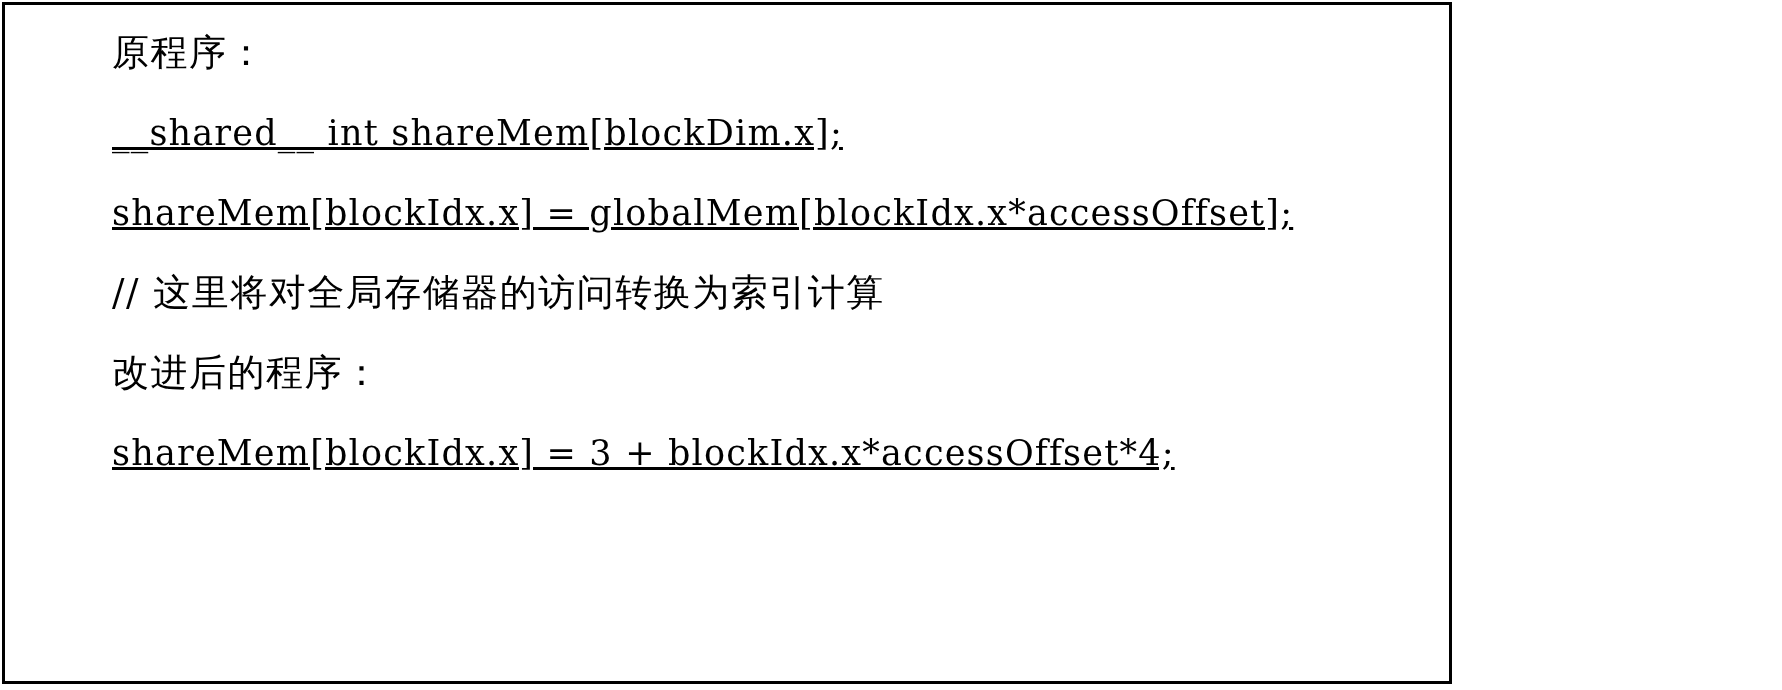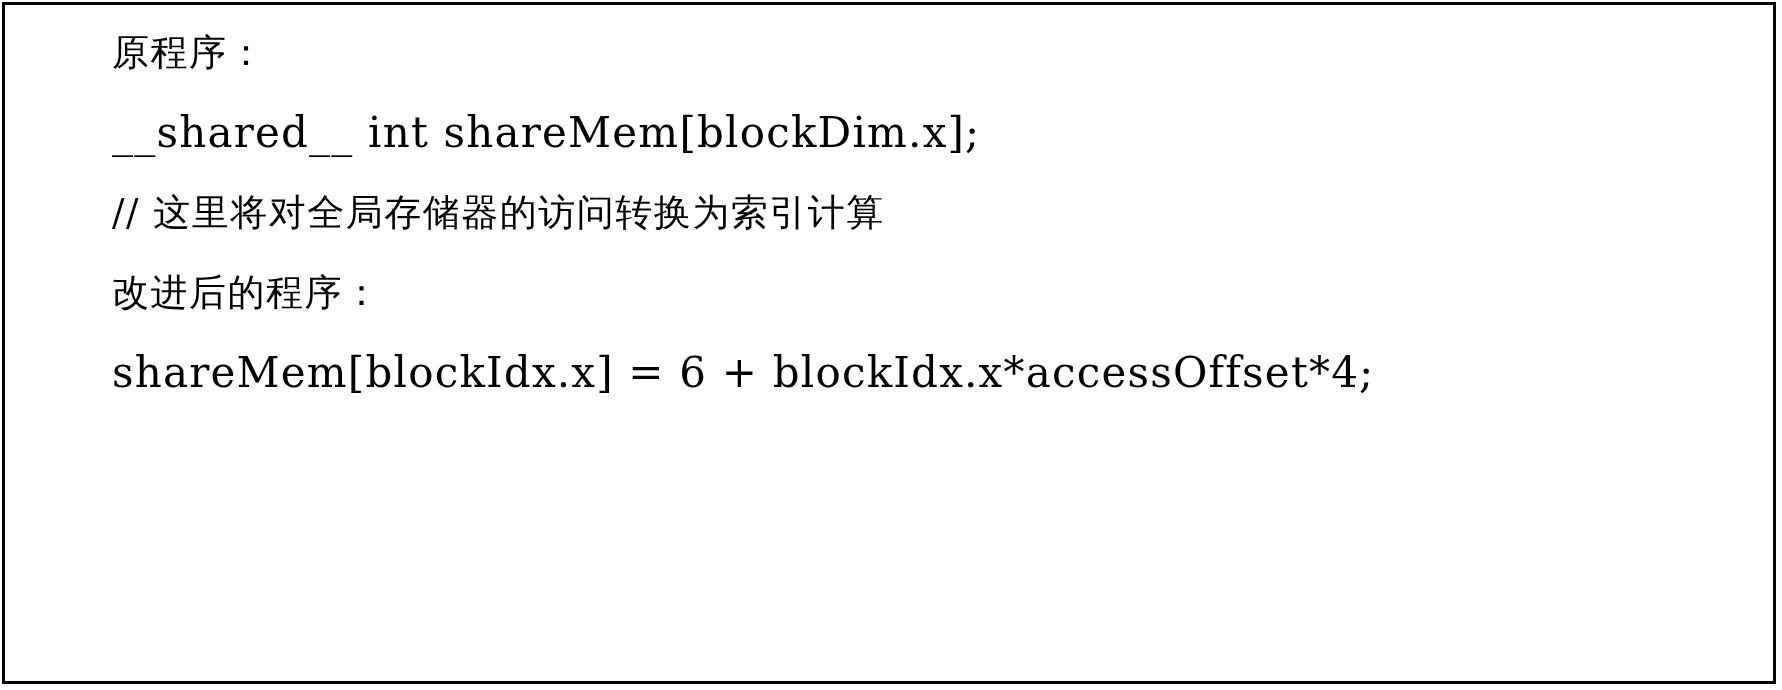--- a/index.html
+++ b/index.html
@@ -11,21 +11,21 @@
     width: 1782px;
     height: 690px;
     overflow: hidden;
     font-family: "Liberation Serif", "DejaVu Serif", serif;
   }
 
   #figure-box {
     position: absolute;
     left: 2px;
     top: 2px;
-    width: 1774px;
+    width: 1450px;
     height: 682px;
     box-sizing: border-box;
     border: 3px solid #000000;
     background: #ffffff;
   }
 
   #code-block {
     position: absolute;
     left: 107px;
     top: 8px;
@@ -43,43 +43,45 @@
   
   .line.cjk {
     font-family: "DejaVu Serif", "Liberation Serif", serif;
     font-size: 37px;
     letter-spacing: 1.5px;
   }
 
   
   .line.code {
     font-family: "DejaVu Serif", "Liberation Serif", serif;
-    font-size: 42px;
+    font-size: 35px;
     letter-spacing: 1.2px;
+    text-decoration: underline;
   }
 
   
   .line.comment {
     font-family: "DejaVu Serif", "Liberation Serif", serif;
     font-size: 37px;
     letter-spacing: 1.5px;
   }
 </style>
 </head>
 <body>
 
 <div id="figure-box">
   <div id="code-block">
 
     <div class="line cjk">原程序：</div>
 
     <div class="line code">__shared__ int shareMem[blockDim.x];</div>
 
+    <div class="line code">shareMem[blockIdx.x] = globalMem[blockIdx.x*accessOffset];</div>
 
     <div class="line comment">// 这里将对全局存储器的访问转换为索引计算</div>
 
     <div class="line cjk">改进后的程序：</div>
 
 
-    <div class="line code">shareMem[blockIdx.x] = 6 + blockIdx.x*accessOffset*4;</div>
+    <div class="line code">shareMem[blockIdx.x] = 3 + blockIdx.x*accessOffset*4;</div>
 
   </div>
 </div>
 
 </body></html>

